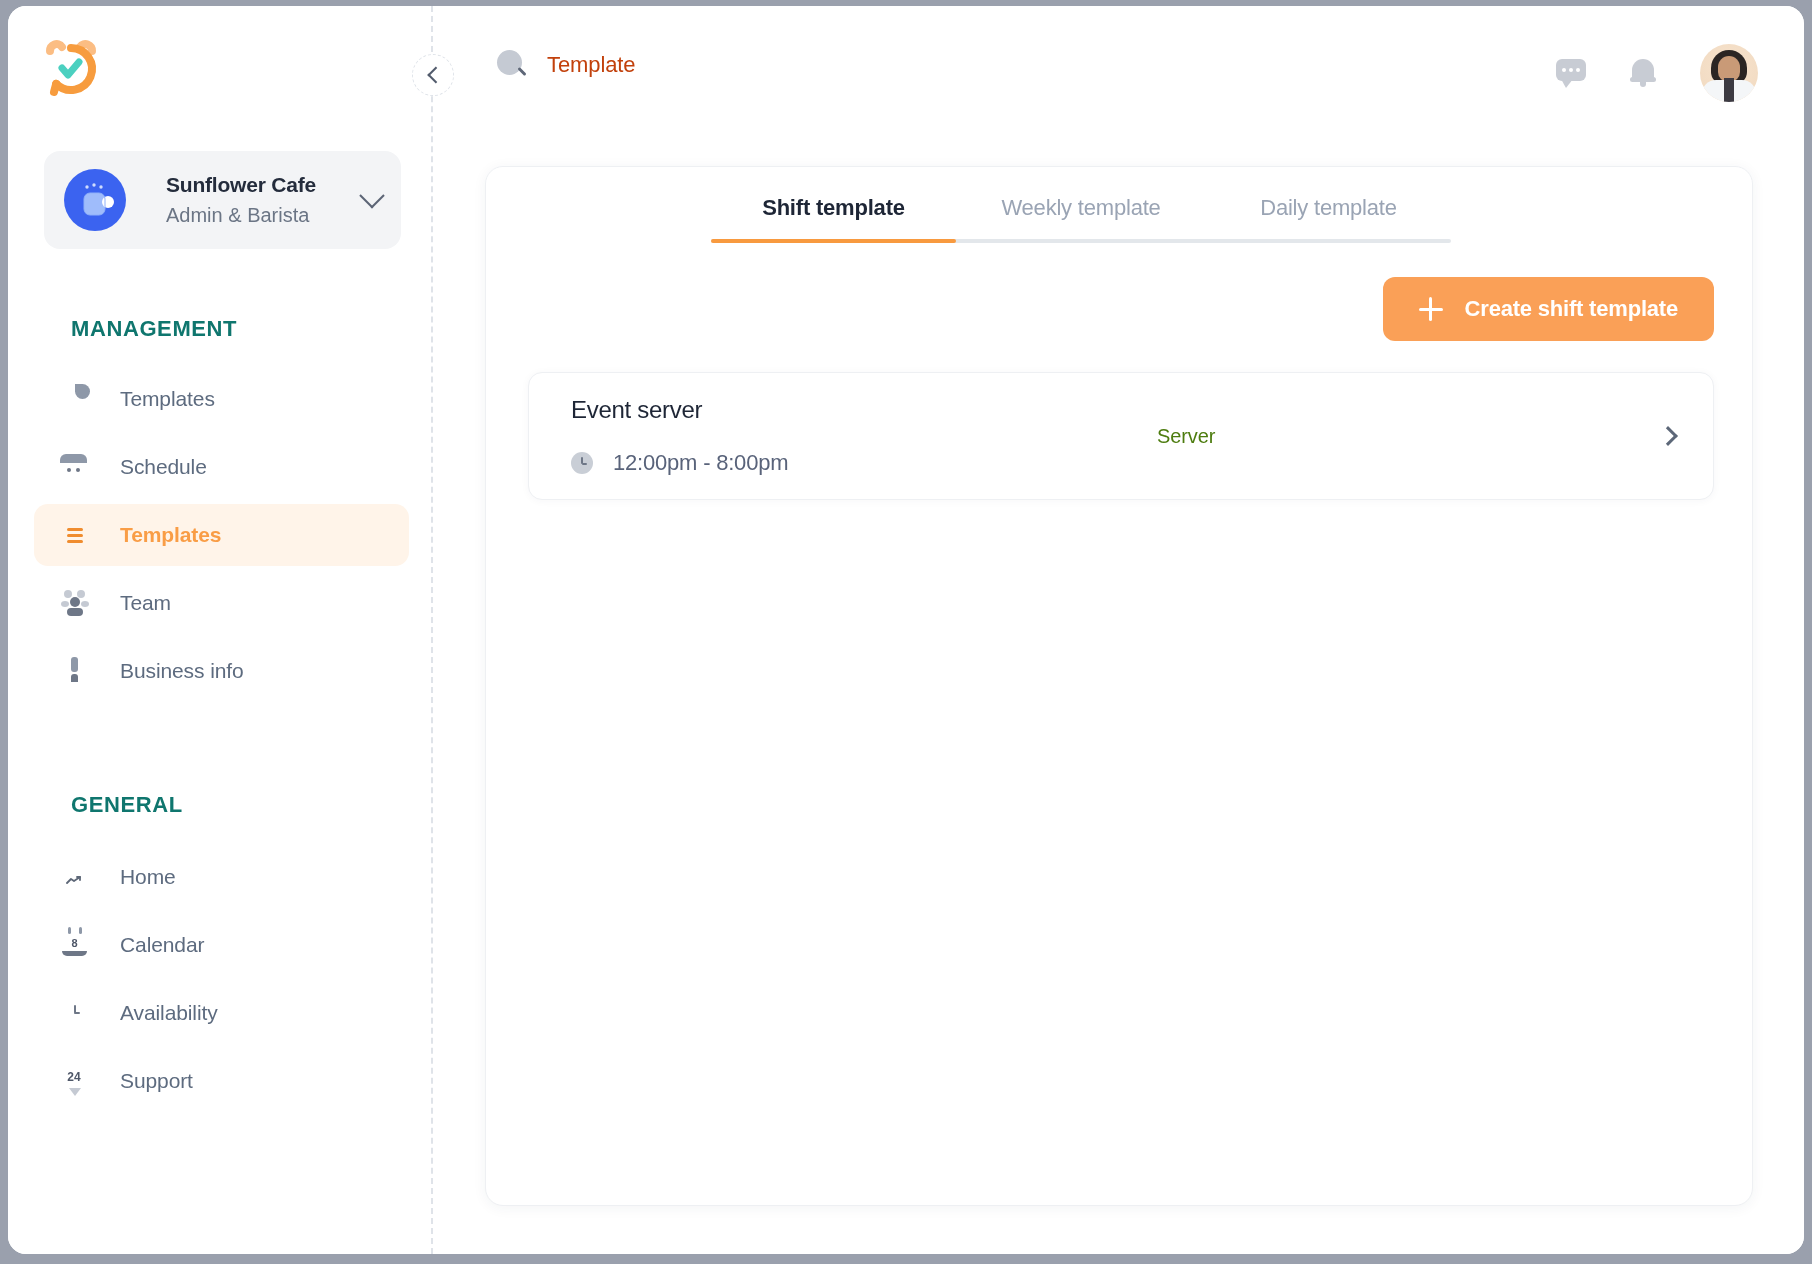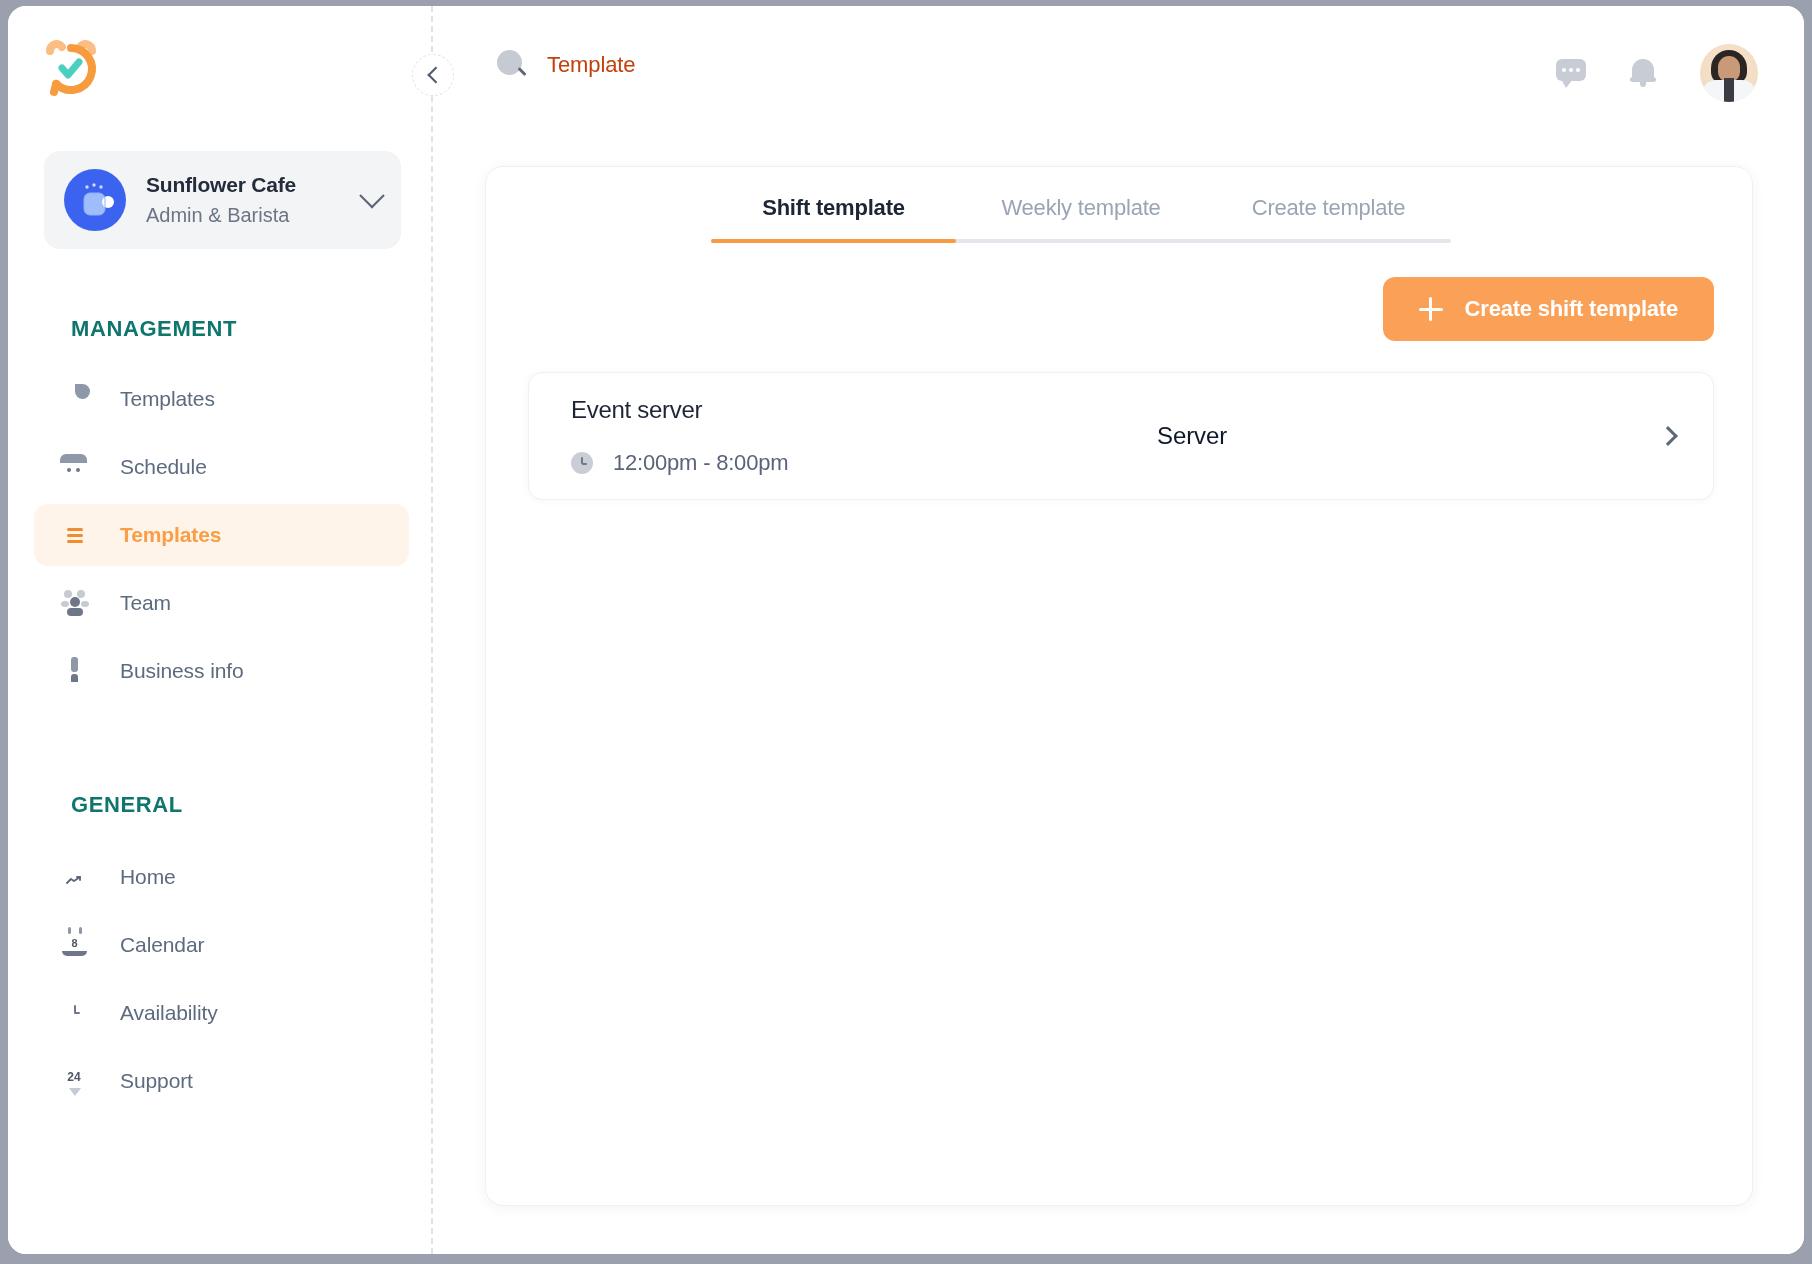--- a/index.html
+++ b/index.html
@@ -55,20 +55,21 @@
     left: 36px;
     top: 145px;
     width: 357px;
     height: 98px;
     background: #f3f4f6;
     border-radius: 16px;
     display: flex;
     align-items: center;
     padding: 0 20px;
     cursor: pointer;
+    gap: 20px;
   }
 
   #org-avatar {
     width: 62px;
     height: 62px;
     border-radius: 50%;
     background: #3b63f0;
     flex: 0 0 62px;
     position: relative;
   }
@@ -464,22 +465,22 @@
   }
   .tpl-time {
     margin-left: 20px;
     font-size: 22px;
     color: #59637a;
     letter-spacing: -0.2px;
   }
   .tpl-role {
     position: absolute;
     left: 628px;
-    font-size: 24px;
-    color: #0f172a;
+    font-size: 20px;
+    color: #4d7c0f;
     letter-spacing: -0.1px;
   }
   .tpl-chevron {
     position: absolute;
     right: 38px;
     width: 14px; height: 14px;
     border-top: 3px solid #5c6778;
     border-right: 3px solid #5c6778;
     transform: rotate(45deg);
   }
@@ -623,21 +624,21 @@
           <span class="collar"></span>
       </span>
     </div>
 
     <div id="content-card">
 
       <div id="tabs">
         <div id="tab-row">
           <div class="tab tab-0 active">Shift template</div>
           <div class="tab tab-1">Weekly template</div>
-          <div class="tab tab-2">Create template</div>
+          <div class="tab tab-2">Daily template</div>
         </div>
         <div id="tab-track">
           <div id="tab-indicator"></div>
         </div>
       </div>
 
       <button id="create-btn">
         <span id="plus-icon"></span>
         <span>Create shift template</span>
       </button>

